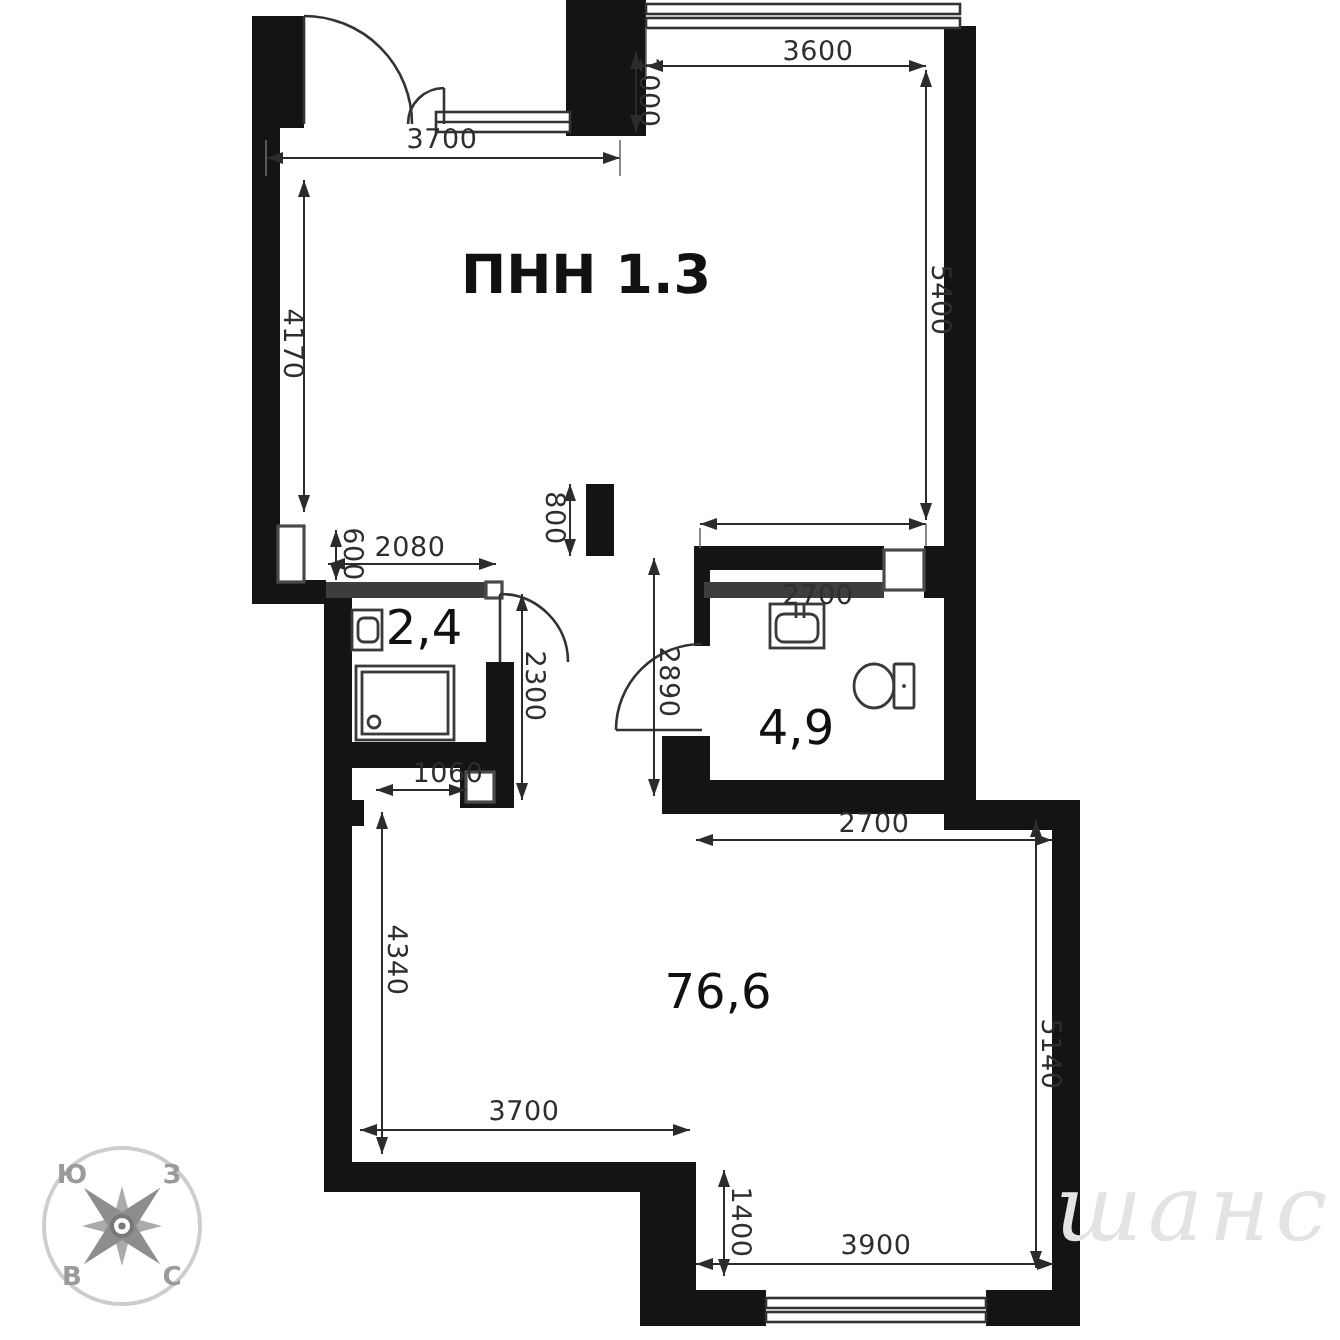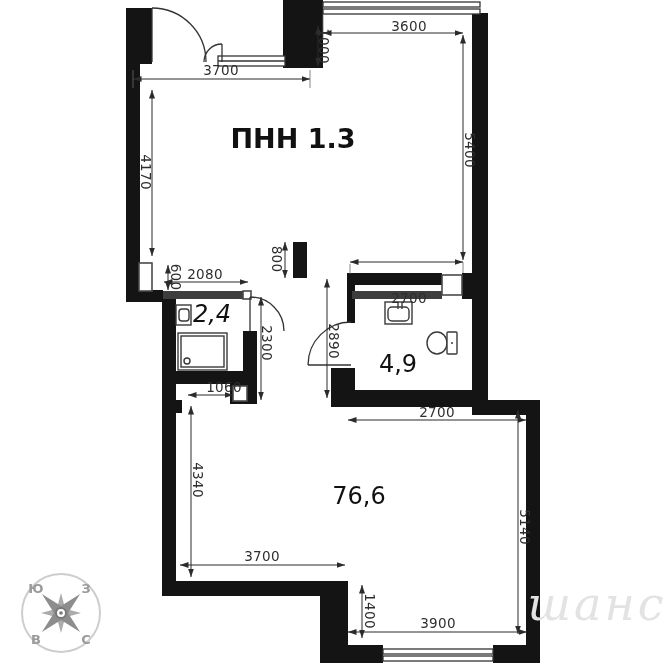--- a/index.html
+++ b/index.html
@@ -182,21 +182,21 @@
     <g>
       <circle cx="61" cy="613" r="39" fill="none" stroke="#cdcdcd" stroke-width="2"></circle>
       <polygon points="61,593 65.2,608.8 81,613 65.2,617.2 61,633 56.8,617.2 41,613 56.8,608.8" fill="#ababab"></polygon>
       <polygon points="41.9,593.9 61,606 80.1,593.9 68,613 80.1,632.1 61,620 41.9,632.1 54,613" fill="#8d8d8d"></polygon>
       <circle cx="61" cy="613" r="5" fill="#ffffff" stroke="#787878" stroke-width="2"></circle>
       <circle cx="61" cy="613" r="1.8" fill="#787878"></circle>
     </g>
   </svg>
 
   <span class="lbl unit-title" style="left:293px;top:138px;">ПНН 1.3</span>
-  <span class="lbl room-area" style="left:212px;top:314px;font-style:italic;">2,4</span>
+  <span class="lbl room-area" style="left:212px;top:314px;">2,4</span>
   <span class="lbl room-area" style="left:398px;top:364px;">4,9</span>
   <span class="lbl room-area" style="left:359px;top:496px;">76,6</span>
 
   <span class="dim" style="left:221px;top:70px;">3700</span>
   <span class="dim rot" style="left:324px;top:46px;">1000</span>
   <span class="dim" style="left:409px;top:26px;">3600</span>
   <span class="dim rot" style="left:146px;top:172px;">4170</span>
   <span class="dim rot" style="left:470px;top:150px;">5400</span>
   <span class="dim" style="left:409px;top:254px;margin-top:44px;">2700</span>
   <span class="dim rot" style="left:277px;top:259px;">800</span>

